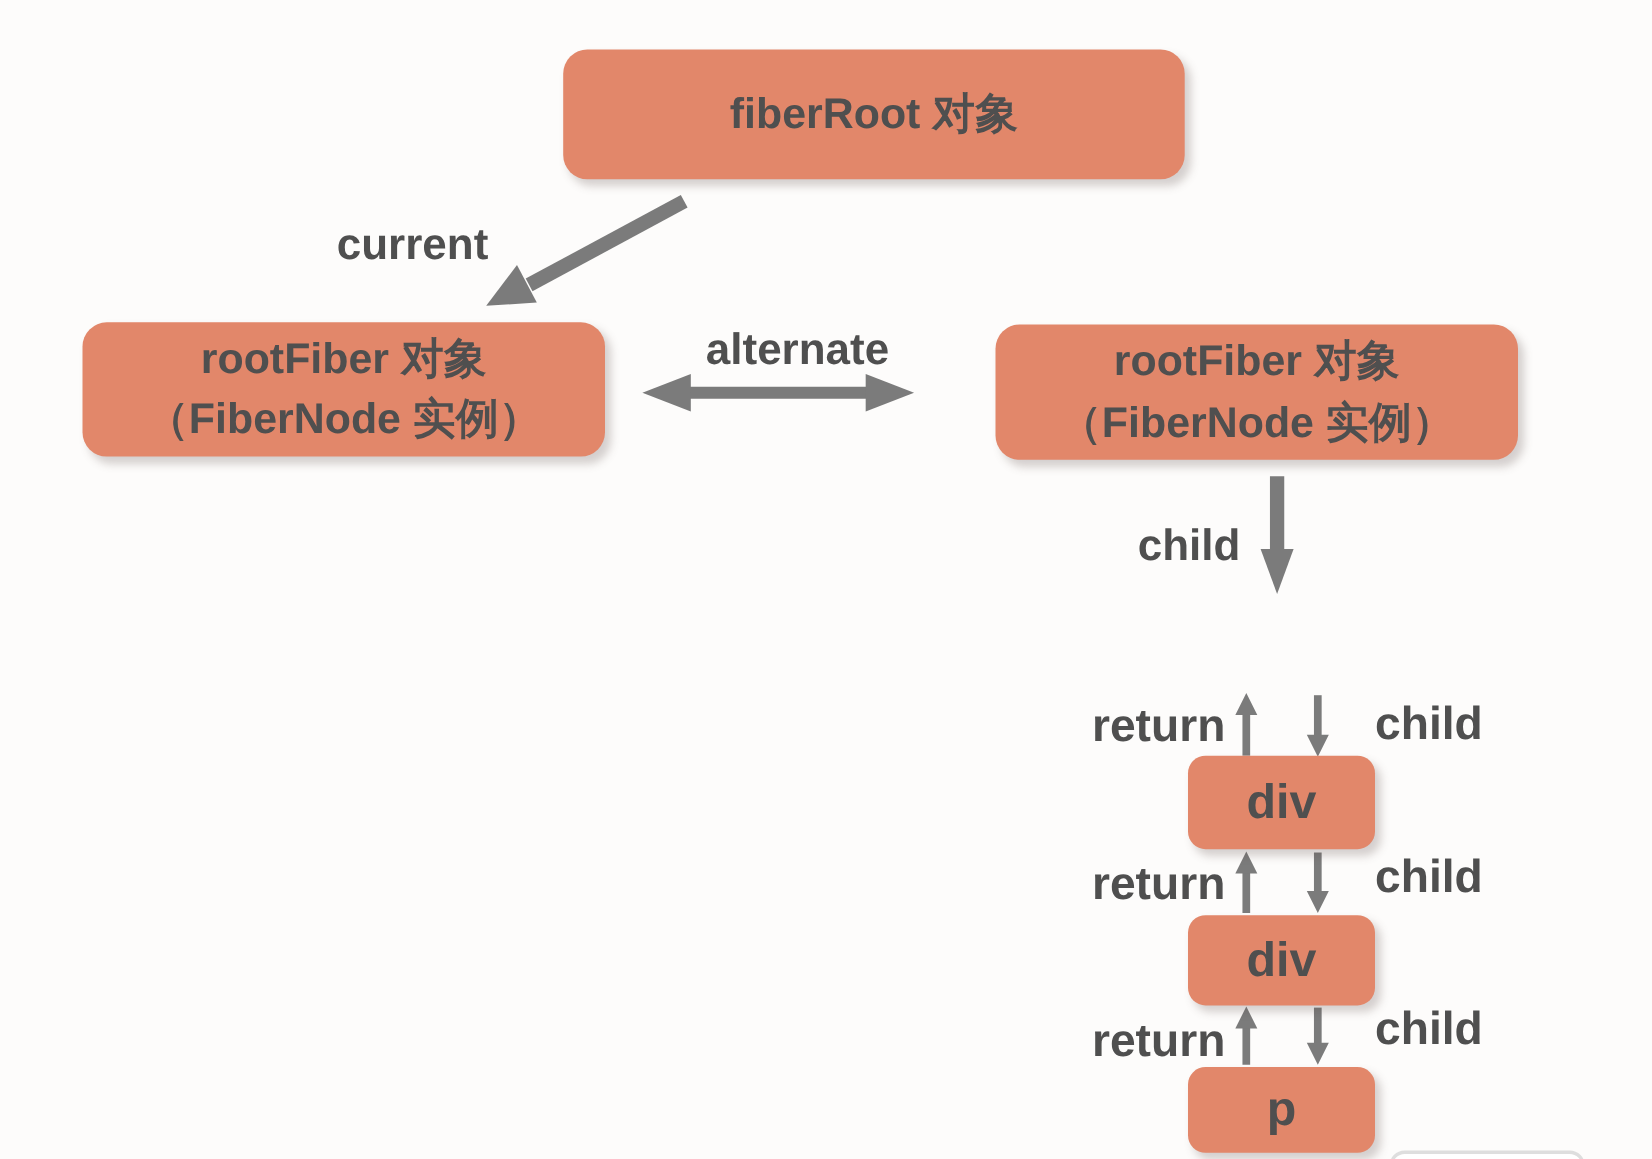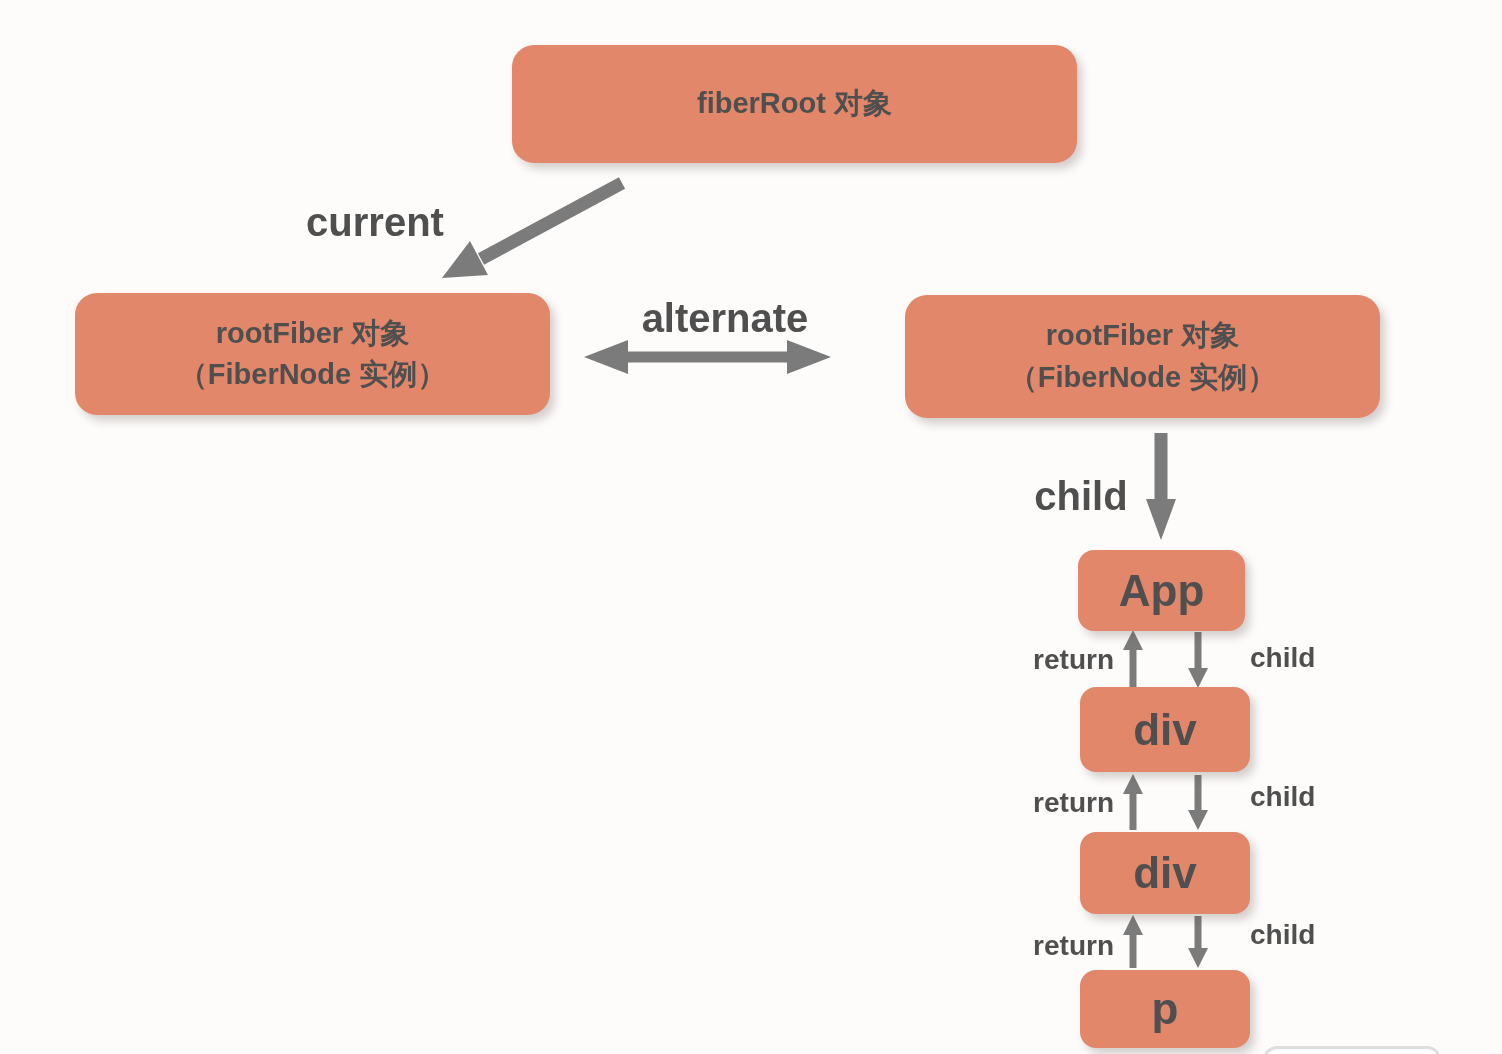--- a/index.html
+++ b/index.html
@@ -18,36 +18,36 @@
     align-items: center;
     justify-content: center;
     background: var(--node-fill, #e2876a);
     color: var(--node-text, #4f4f4f);
     font-weight: 700;
     text-align: center;
     box-shadow: 5px 6px 8px rgba(90, 75, 70, 0.25);
   }
   .node-lg {
     border-radius: 22px;
-    font-size: 29px;
+    font-size: 39px;
     line-height: 1.42;
   }
   .node-sm {
     border-radius: 16px;
     font-size: 44px;
     line-height: 1;
   }
   .edge-label {
     position: absolute;
     color: var(--label-text, #4f4f4f);
     font-weight: 700;
     white-space: nowrap;
   }
   .edge-label.lg { font-size: 40px; line-height: 48px; }
-  .edge-label.sm { font-size: 28px; line-height: 44px; }
+  .edge-label.sm { font-size: 42px; line-height: 44px; }
   .align-right { text-align: right; }
   .align-left { text-align: left; }
   .align-center { text-align: center; }
   svg.arrow-layer {
     position: absolute;
     left: 0; top: 0;
     width: 1502px; height: 1054px;
     pointer-events: none;
   }
   .arrow-line { stroke: var(--arrow, #7b7b7b); fill: none; }
@@ -117,23 +117,20 @@
   <div class="node node-lg" style="left:75px; top:293px; width:475px; height:122px;">
     <div>rootFiber 对象</div>
     <div>（FiberNode 实例）</div>
   </div>
 
   <div class="node node-lg" style="left:905px; top:295px; width:475px; height:123px;">
     <div>rootFiber 对象</div>
     <div>（FiberNode 实例）</div>
   </div>
 
-  <div class="node node-sm" style="left:1078px; top:550px; width:167px; height:81px;">
-    <div>App</div>
-  </div>
 
   <div class="node node-sm" style="left:1080px; top:687px; width:170px; height:85px;">
     <div>div</div>
   </div>
 
   <div class="node node-sm" style="left:1080px; top:832px; width:170px; height:82px;">
     <div>div</div>
   </div>
 
   <div class="node node-sm" style="left:1080px; top:970px; width:170px; height:78px;">

